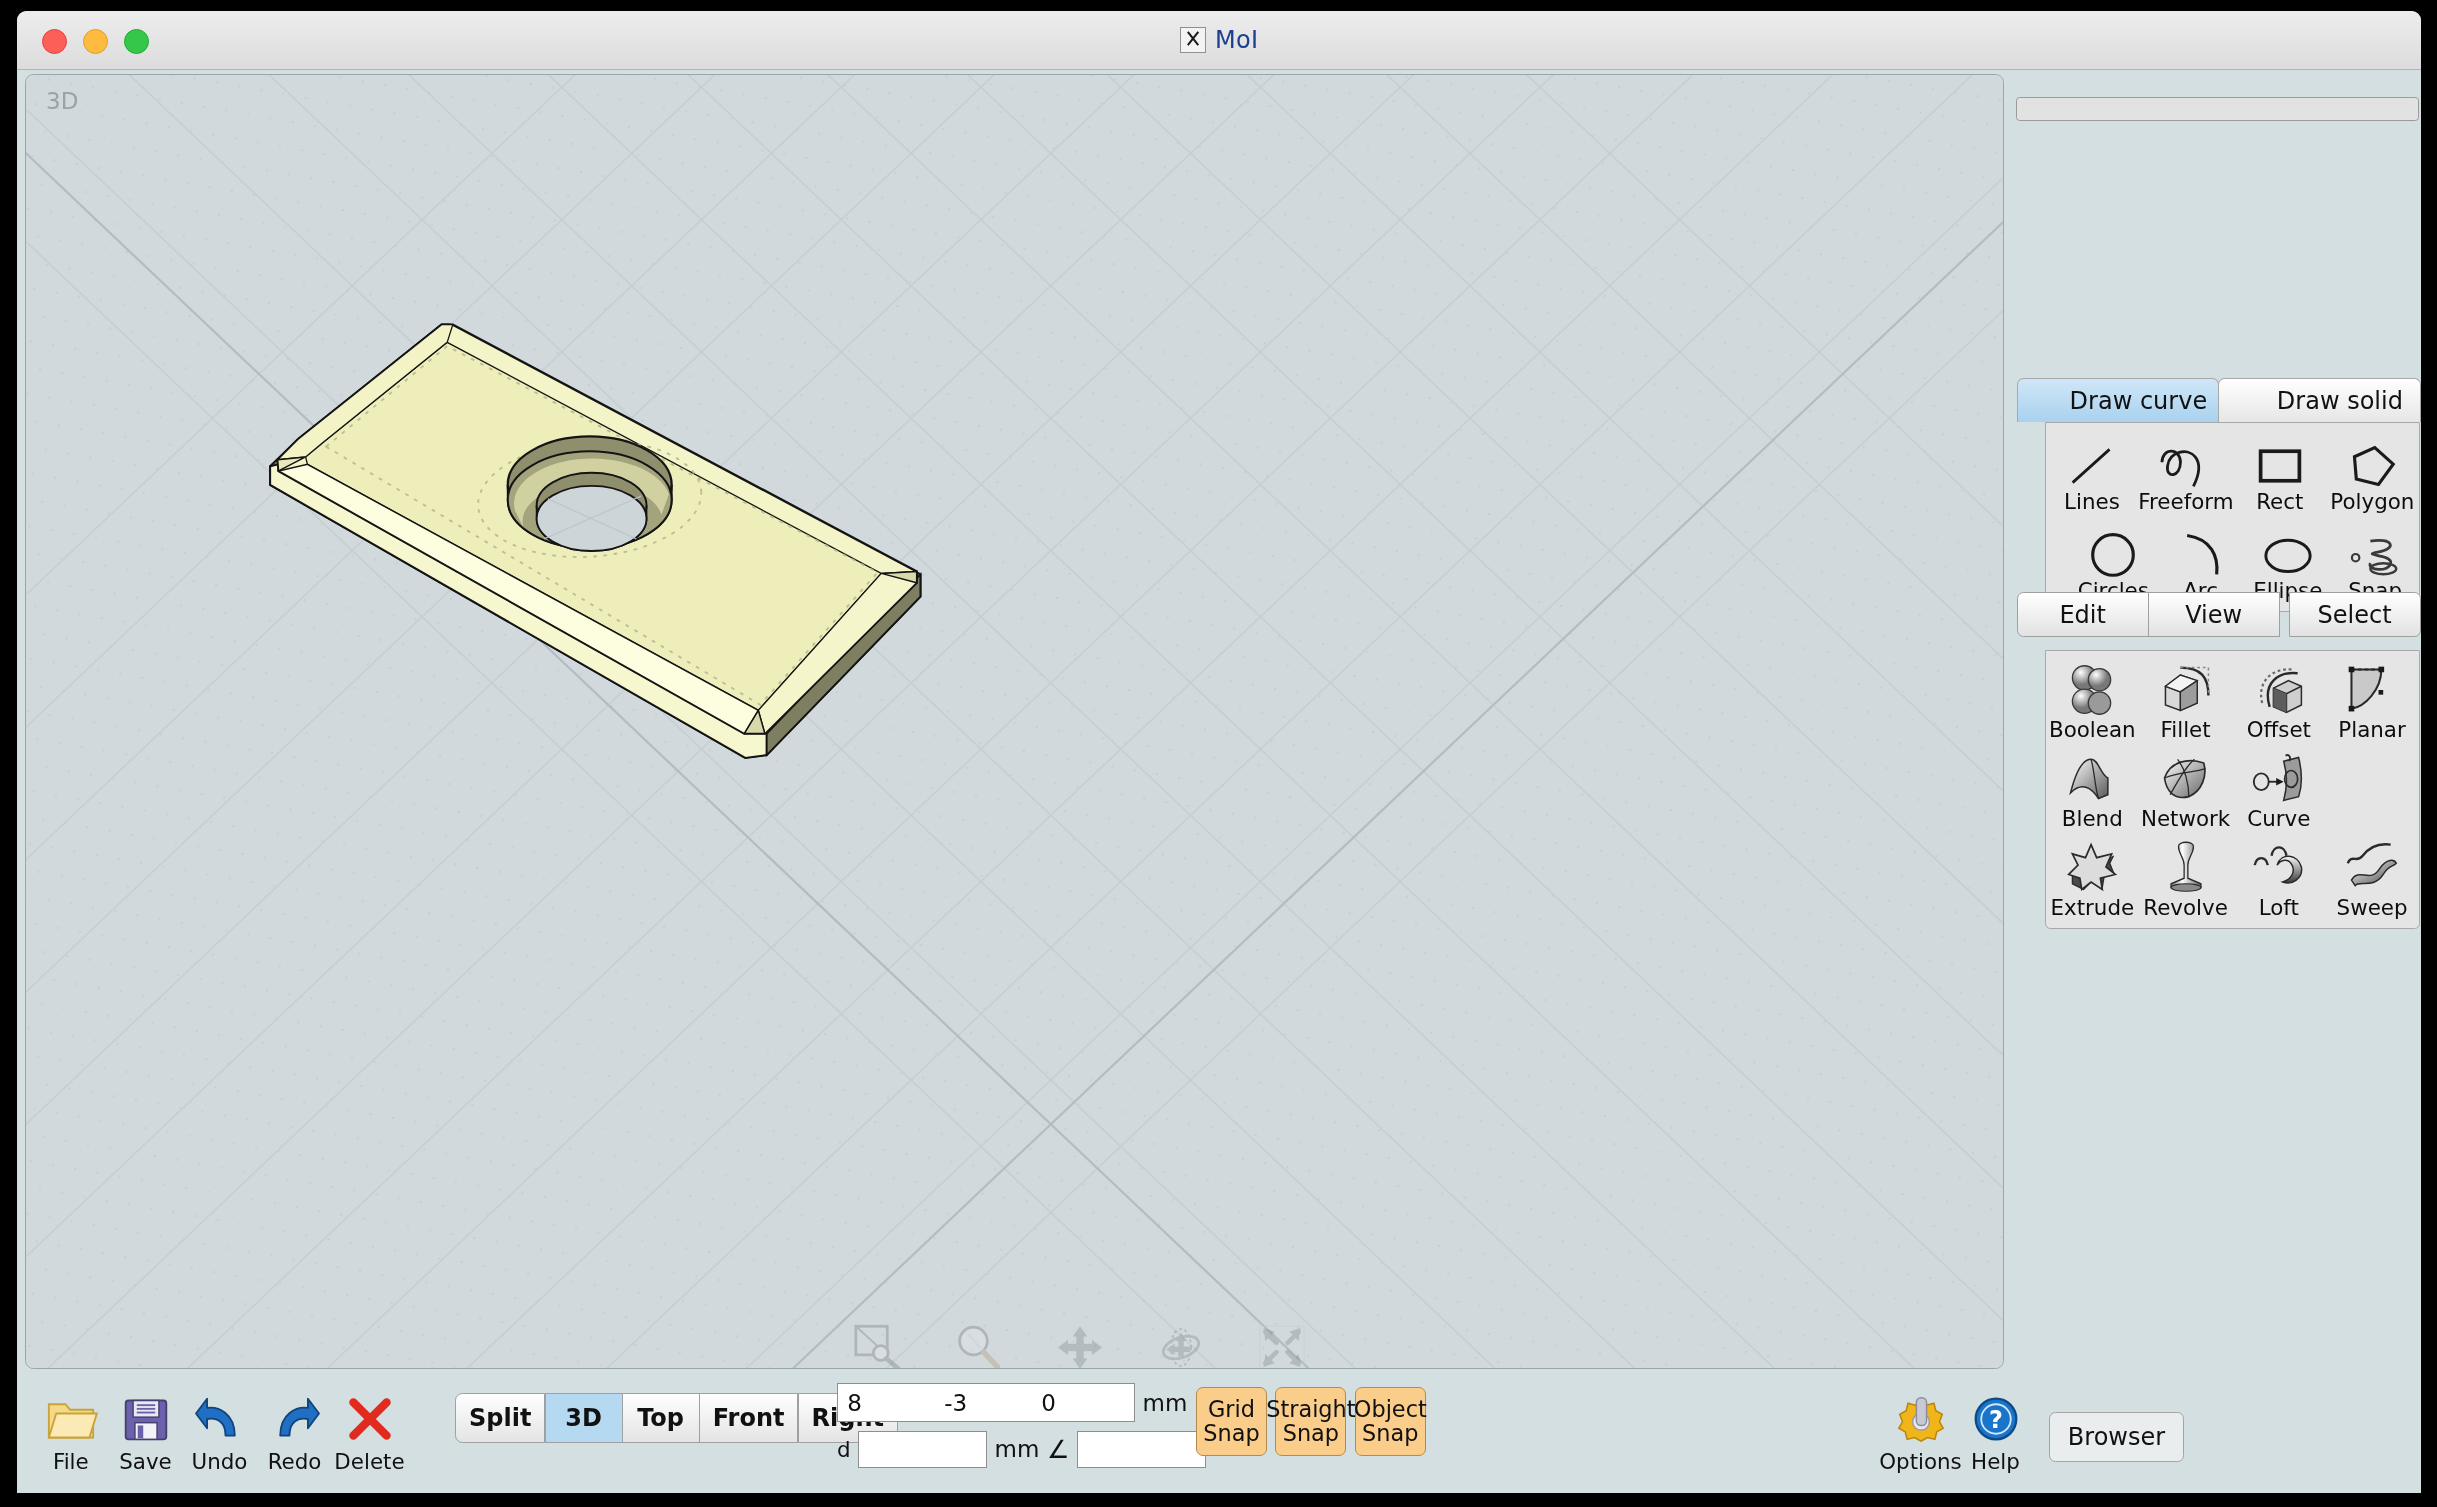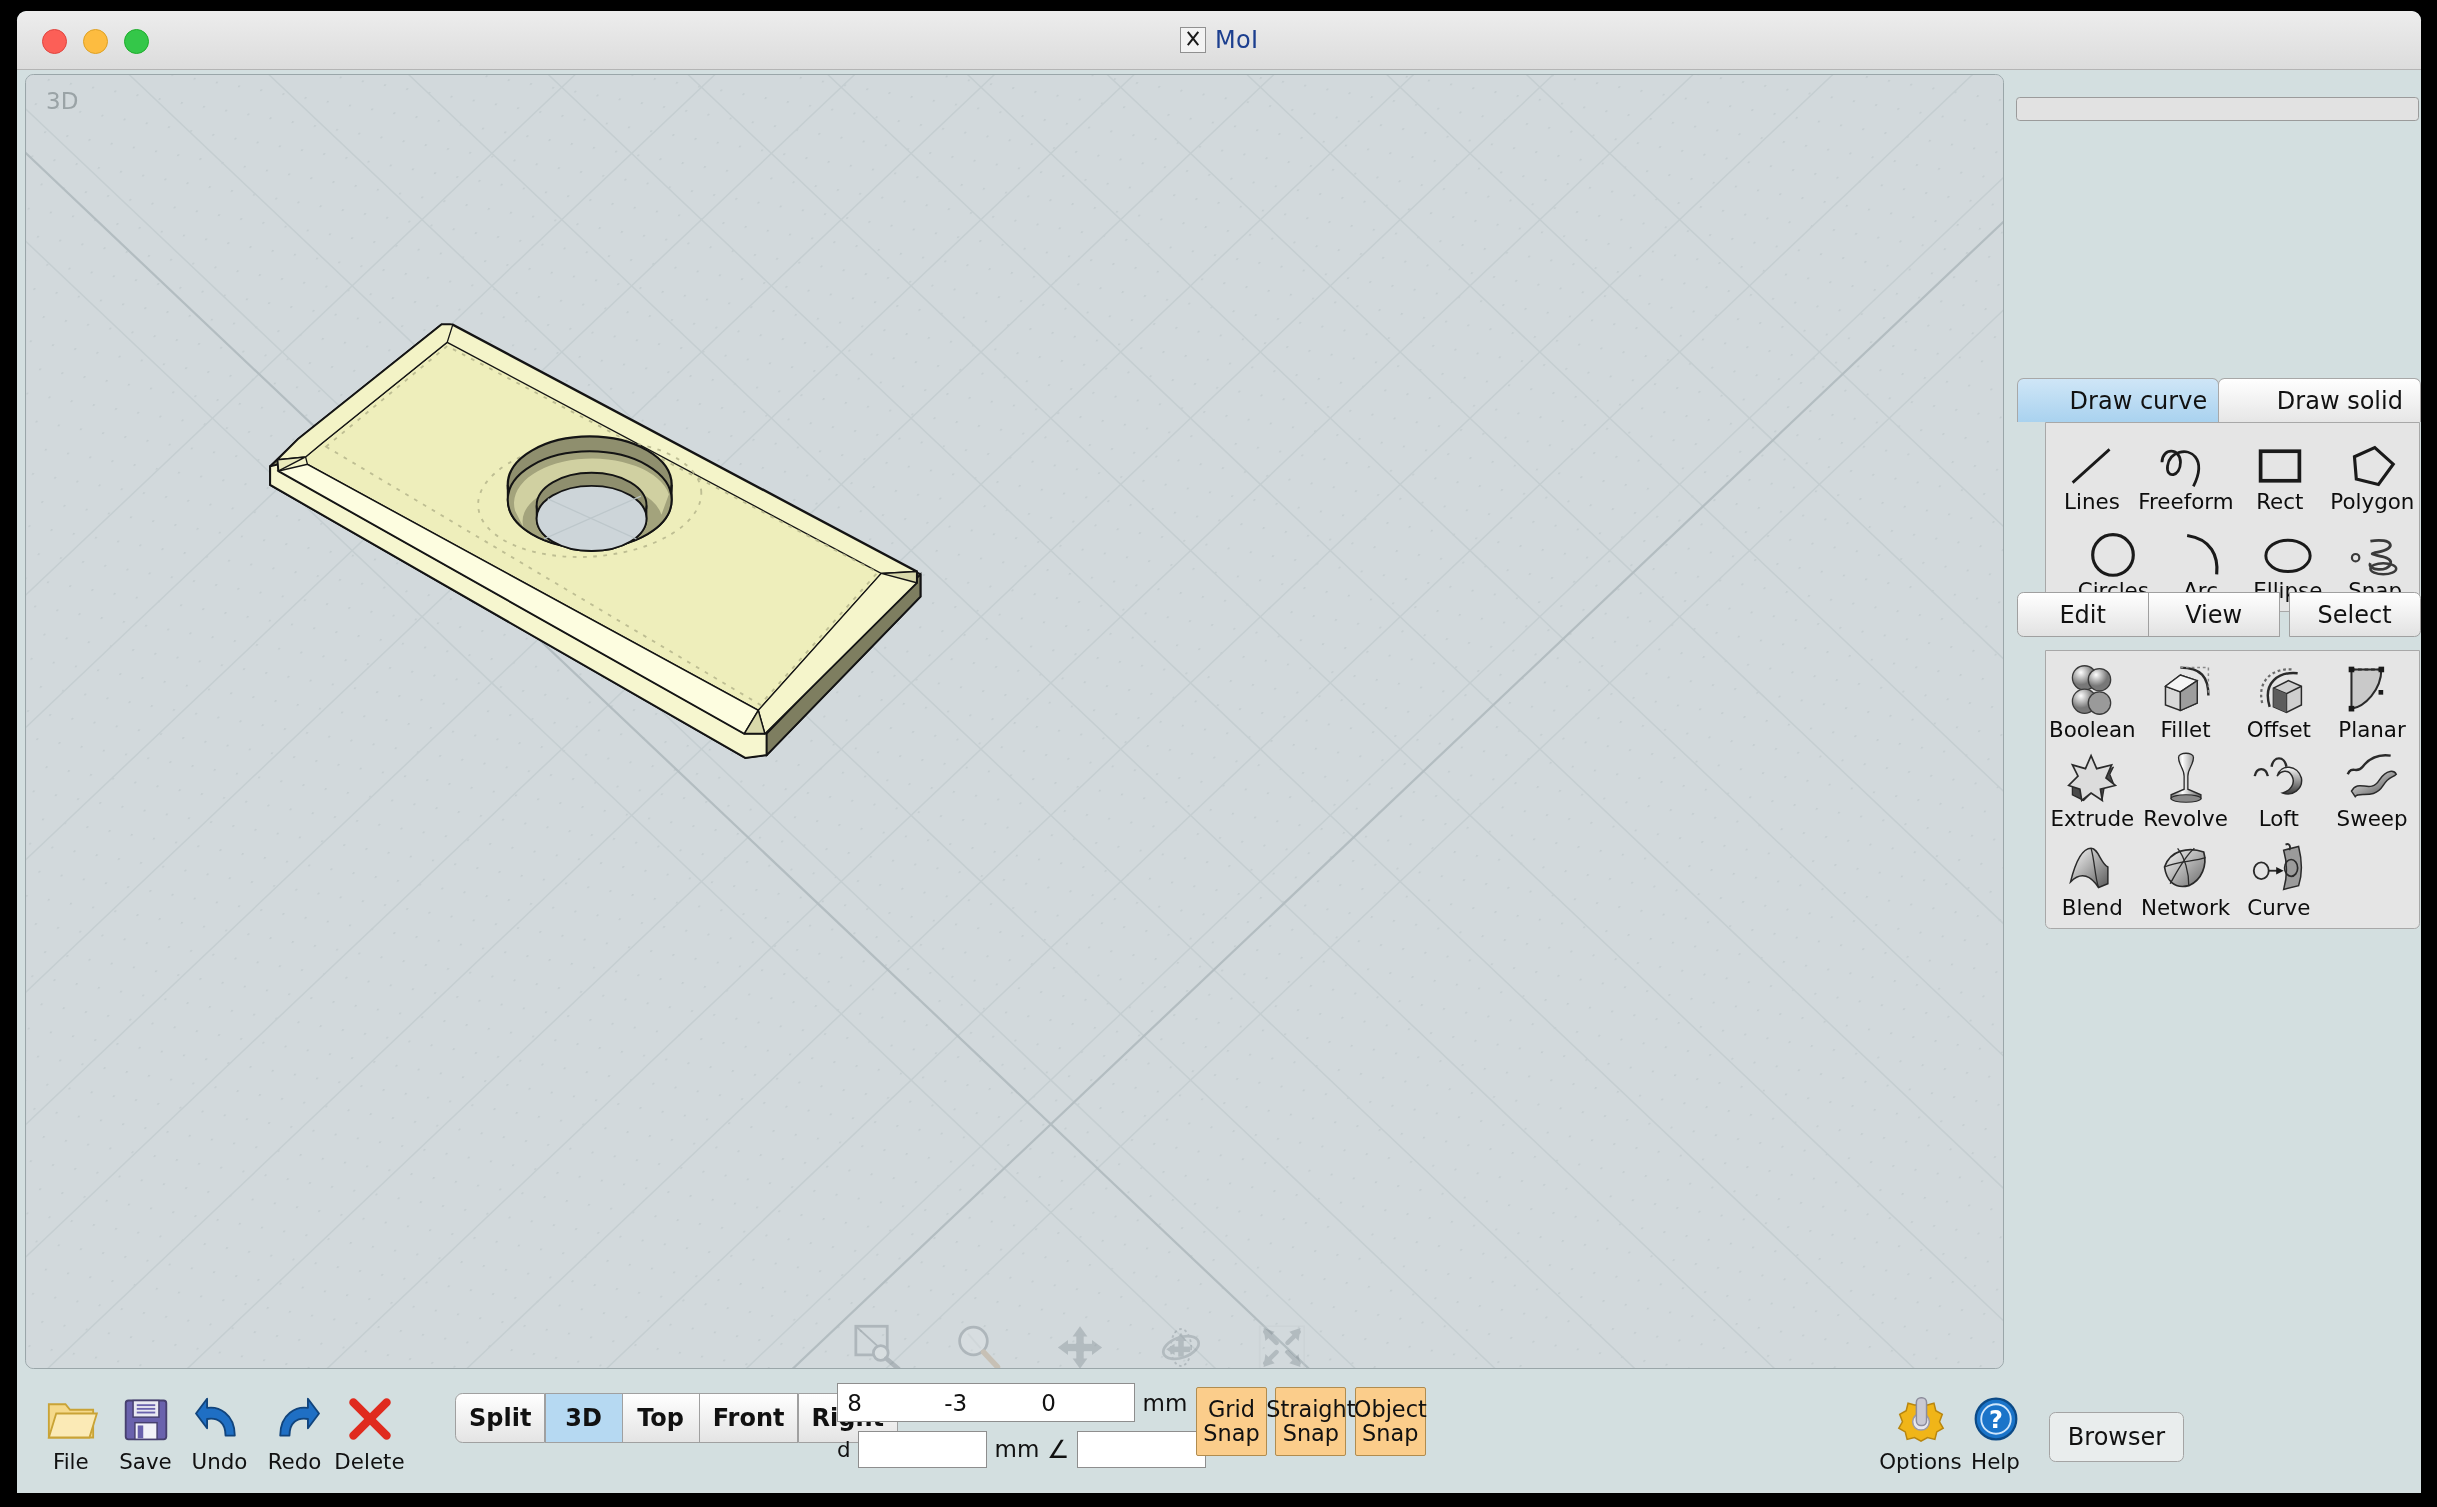--- a/index.html
+++ b/index.html
@@ -87,21 +87,21 @@
   .cx{width:97px;padding-left:9.3px;}
   .cy{width:97px;}
   .cz{width:84px;}
   .unit{font-size:23px;color:#111;}
   #coordrow2{display:flex;align-items:center;gap:7.5px;margin-top:8.4px;}
   #dlabel{font-size:21.4px;color:#111;}
   .minibox{width:127px;height:35px;border:1.9px solid #8e8e8e;background:#fff;}
   #anglesym{font-size:25px;color:#111;}
 
   #snaps{position:absolute;left:1179px;top:15px;display:flex;gap:8.4px;}
-  .snap{width:69px;height:67px;background:#fbcd8b;border:0.9px solid #b08c4f;border-radius:2px;
+  .snap{width:69px;height:67px;background:#fbcd8b;border:0.9px solid #b08c4f;border-radius:7px;
         display:flex;flex-direction:column;align-items:center;justify-content:center;
         font-size:22.4px;color:#111;line-height:1.06;}
 
   #browserbtn{position:absolute;left:2032px;top:1401px;width:133px;height:48px;
               border:0.9px solid #a4a4a4;border-radius:6.5px;background:#e9eded;
               display:flex;align-items:center;justify-content:center;font-size:24px;color:#111;}
 
   svg{display:block;overflow:visible;}
 </style>
 </head>
@@ -443,79 +443,20 @@
               </svg>
             </div>
             <div class="cap">Planar</div>
           </div>
         </div>
 
         <div class="iconrow" style="margin-top:7.5px;">
           <div class="iconcell">
             <div class="art">
               <svg width="58" height="56" viewBox="0 0 62 60">
-                <path d="M10 36 L10 48 L22 54 L30 46 L42 52 L44 40 L54 36 L50 26 L54 18" fill="#4a4a4a" stroke="#2a2a2a" stroke-width="1.4"></path>
-                <path d="M30 6 L36 20 L52 16 L46 30 L56 38 L40 42 L42 54 L30 46 L20 54 L18 42 L6 38 L16 28 L10 16 L24 20 Z" fill="#dcdcdc" stroke="#2a2a2a" stroke-width="1.8"></path>
-              </svg>
-            </div>
-            <div class="cap">Extrude</div>
-          </div>
-          <div class="iconcell">
-            <div class="art">
-              <svg width="56" height="56" viewBox="0 0 60 60">
-                <defs>
-                    <linearGradient id="gr1" x1="0" y1="0" x2="1" y2="0">
-                      <stop offset="0" stop-color="#6f6f6f"></stop>
-                      <stop offset=".38" stop-color="#fdfdfd"></stop>
-                      <stop offset="1" stop-color="#5f5f5f"></stop>
-                    </linearGradient>
-                  </defs>
-                <path d="M22 8 C22 2 38 2 38 8 C38 16 32 20 32 28 L32 42 L46 48 L46 52 L14 52 L14 48 L28 42 L28 28 C28 20 22 16 22 8 Z" fill="url(#gr1)" stroke="#2a2a2a" stroke-width="1.4"></path>
-                <ellipse cx="30" cy="52" rx="16" ry="4" fill="#8a8a8a" stroke="#2a2a2a" stroke-width="1.2"></ellipse>
-              </svg>
-            </div>
-            <div class="cap">Revolve</div>
-          </div>
-          <div class="iconcell">
-            <div class="art">
-              <svg width="60" height="56" viewBox="0 0 64 60">
-                <path d="M6 28 C8 18 18 18 20 28" fill="none" stroke="#2a2a2a" stroke-width="2.6"></path>
-                <path d="M24 18 C26 6 38 6 40 18" fill="none" stroke="#2a2a2a" stroke-width="2.6"></path>
-                <defs>
-                    <linearGradient id="gl" x1="0" y1="0" x2="0" y2="1">
-                      <stop offset="0" stop-color="#fafafa"></stop>
-                      <stop offset="1" stop-color="#3a3a3a"></stop>
-                    </linearGradient>
-                  </defs>
-                <path d="M30 28 C34 14 52 16 56 30 C58 42 46 50 36 46 C44 44 50 36 46 28 C42 20 34 22 30 28 Z" fill="url(#gl)" stroke="#2a2a2a" stroke-width="1.6"></path>
-              </svg>
-            </div>
-            <div class="cap">Loft</div>
-          </div>
-          <div class="iconcell">
-            <div class="art">
-              <svg width="60" height="56" viewBox="0 0 64 60">
-                <path d="M6 26 C10 16 16 26 22 18 C28 10 38 4 52 6" fill="none" stroke="#2a2a2a" stroke-width="2.6"></path>
-                <defs>
-                    <linearGradient id="gsw" x1="0" y1="0" x2="1" y2="1">
-                      <stop offset="0" stop-color="#fbfbfb"></stop>
-                      <stop offset="1" stop-color="#444"></stop>
-                    </linearGradient>
-                  </defs>
-                <path d="M10 44 C18 30 30 48 40 32 C48 20 56 22 58 26 C54 30 50 28 44 38 C34 54 18 44 14 50 Z" fill="url(#gsw)" stroke="#2a2a2a" stroke-width="1.6"></path>
-              </svg>
-            </div>
-            <div class="cap">Sweep</div>
-          </div>
-        </div>
-
-        <div class="iconrow" style="margin-top:7.5px;">
-          <div class="iconcell">
-            <div class="art">
-              <svg width="58" height="56" viewBox="0 0 62 60">
                 <defs>
                     <linearGradient id="gb" x1="0" y1="0" x2="1" y2="1">
                       <stop offset="0" stop-color="#fdfdfd"></stop>
                       <stop offset="1" stop-color="#5a5a5a"></stop>
                     </linearGradient>
                   </defs>
                 <path d="M8 46 C14 22 22 10 30 10 C38 10 40 26 48 30 L48 48 L38 52 C30 40 20 34 8 46 Z" fill="url(#gb)" stroke="#2a2a2a" stroke-width="1.6"></path>
                 <path d="M30 10 C34 24 34 40 38 52" fill="none" stroke="#2a2a2a" stroke-width="1.4"></path>
               </svg>
             </div>
@@ -545,20 +486,79 @@
                 <path d="M20 34 L30 34" stroke="#2a2a2a" stroke-width="2"></path>
                 <path d="M28 30 L36 34 L28 38 Z" fill="#1a1a1a"></path>
                 <path d="M36 12 L52 8 C56 24 56 38 52 50 L36 54 C40 40 40 26 36 12 Z" fill="#9b9b9b" stroke="#2a2a2a" stroke-width="1.6"></path>
                 <ellipse cx="44" cy="31" rx="7" ry="9" fill="none" stroke="#2a2a2a" stroke-width="1.8"></ellipse>
                 <path d="M38 6 C42 4 44 8 42 12" fill="none" stroke="#2a2a2a" stroke-width="2"></path>
               </svg>
             </div>
             <div class="cap">Curve</div>
           </div>
           <div class="iconcell"></div>
+        </div>
+
+        <div class="iconrow" style="margin-top:7.5px;">
+          <div class="iconcell">
+            <div class="art">
+              <svg width="58" height="56" viewBox="0 0 62 60">
+                <path d="M10 36 L10 48 L22 54 L30 46 L42 52 L44 40 L54 36 L50 26 L54 18" fill="#4a4a4a" stroke="#2a2a2a" stroke-width="1.4"></path>
+                <path d="M30 6 L36 20 L52 16 L46 30 L56 38 L40 42 L42 54 L30 46 L20 54 L18 42 L6 38 L16 28 L10 16 L24 20 Z" fill="#dcdcdc" stroke="#2a2a2a" stroke-width="1.8"></path>
+              </svg>
+            </div>
+            <div class="cap">Extrude</div>
+          </div>
+          <div class="iconcell">
+            <div class="art">
+              <svg width="56" height="56" viewBox="0 0 60 60">
+                <defs>
+                    <linearGradient id="gr1" x1="0" y1="0" x2="1" y2="0">
+                      <stop offset="0" stop-color="#6f6f6f"></stop>
+                      <stop offset=".38" stop-color="#fdfdfd"></stop>
+                      <stop offset="1" stop-color="#5f5f5f"></stop>
+                    </linearGradient>
+                  </defs>
+                <path d="M22 8 C22 2 38 2 38 8 C38 16 32 20 32 28 L32 42 L46 48 L46 52 L14 52 L14 48 L28 42 L28 28 C28 20 22 16 22 8 Z" fill="url(#gr1)" stroke="#2a2a2a" stroke-width="1.4"></path>
+                <ellipse cx="30" cy="52" rx="16" ry="4" fill="#8a8a8a" stroke="#2a2a2a" stroke-width="1.2"></ellipse>
+              </svg>
+            </div>
+            <div class="cap">Revolve</div>
+          </div>
+          <div class="iconcell">
+            <div class="art">
+              <svg width="60" height="56" viewBox="0 0 64 60">
+                <path d="M6 28 C8 18 18 18 20 28" fill="none" stroke="#2a2a2a" stroke-width="2.6"></path>
+                <path d="M24 18 C26 6 38 6 40 18" fill="none" stroke="#2a2a2a" stroke-width="2.6"></path>
+                <defs>
+                    <linearGradient id="gl" x1="0" y1="0" x2="0" y2="1">
+                      <stop offset="0" stop-color="#fafafa"></stop>
+                      <stop offset="1" stop-color="#3a3a3a"></stop>
+                    </linearGradient>
+                  </defs>
+                <path d="M30 28 C34 14 52 16 56 30 C58 42 46 50 36 46 C44 44 50 36 46 28 C42 20 34 22 30 28 Z" fill="url(#gl)" stroke="#2a2a2a" stroke-width="1.6"></path>
+              </svg>
+            </div>
+            <div class="cap">Loft</div>
+          </div>
+          <div class="iconcell">
+            <div class="art">
+              <svg width="60" height="56" viewBox="0 0 64 60">
+                <path d="M6 26 C10 16 16 26 22 18 C28 10 38 4 52 6" fill="none" stroke="#2a2a2a" stroke-width="2.6"></path>
+                <defs>
+                    <linearGradient id="gsw" x1="0" y1="0" x2="1" y2="1">
+                      <stop offset="0" stop-color="#fbfbfb"></stop>
+                      <stop offset="1" stop-color="#444"></stop>
+                    </linearGradient>
+                  </defs>
+                <path d="M10 44 C18 30 30 48 40 32 C48 20 56 22 58 26 C54 30 50 28 44 38 C34 54 18 44 14 50 Z" fill="url(#gsw)" stroke="#2a2a2a" stroke-width="1.6"></path>
+              </svg>
+            </div>
+            <div class="cap">Sweep</div>
+          </div>
         </div>
 
       </div>
     </div>
   </div>
 
   <div id="bottombar">
 
     <div class="tbitem" style="left:9.3px;top:17px;">
       <div class="art">

